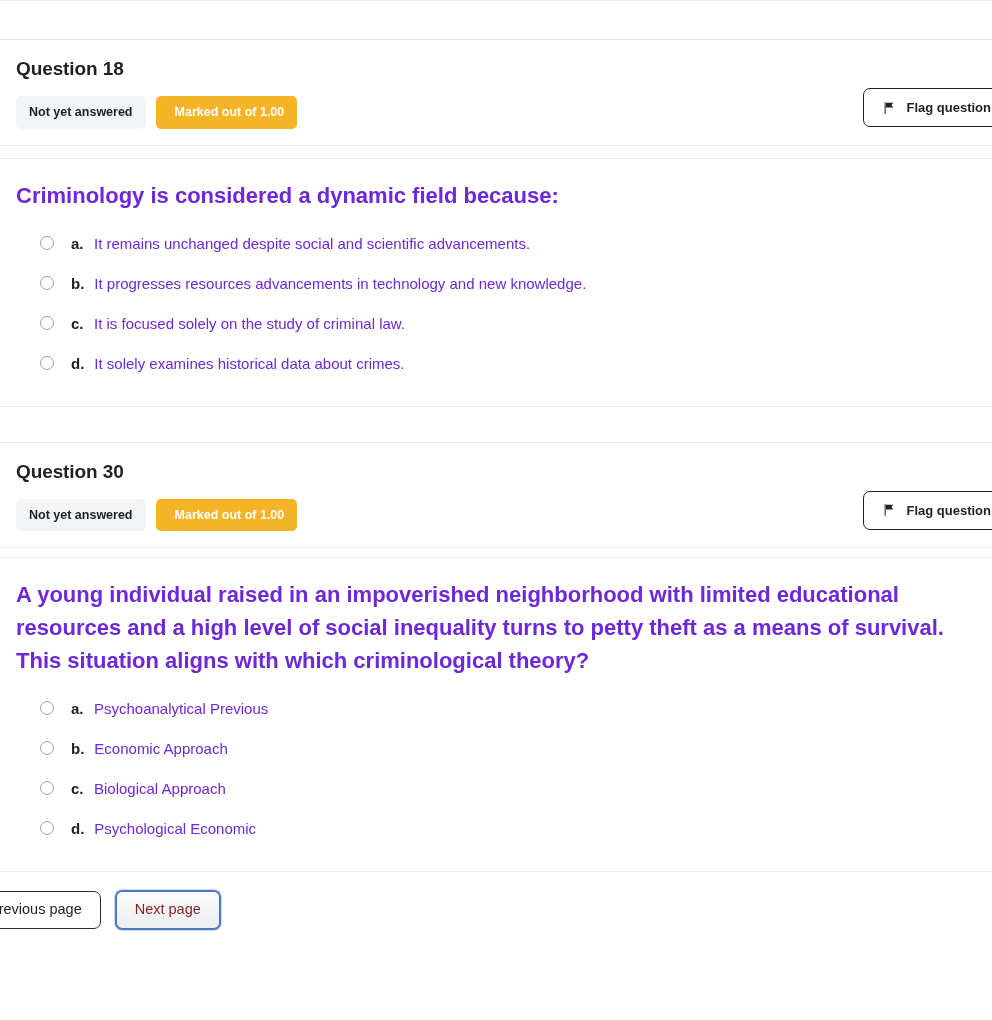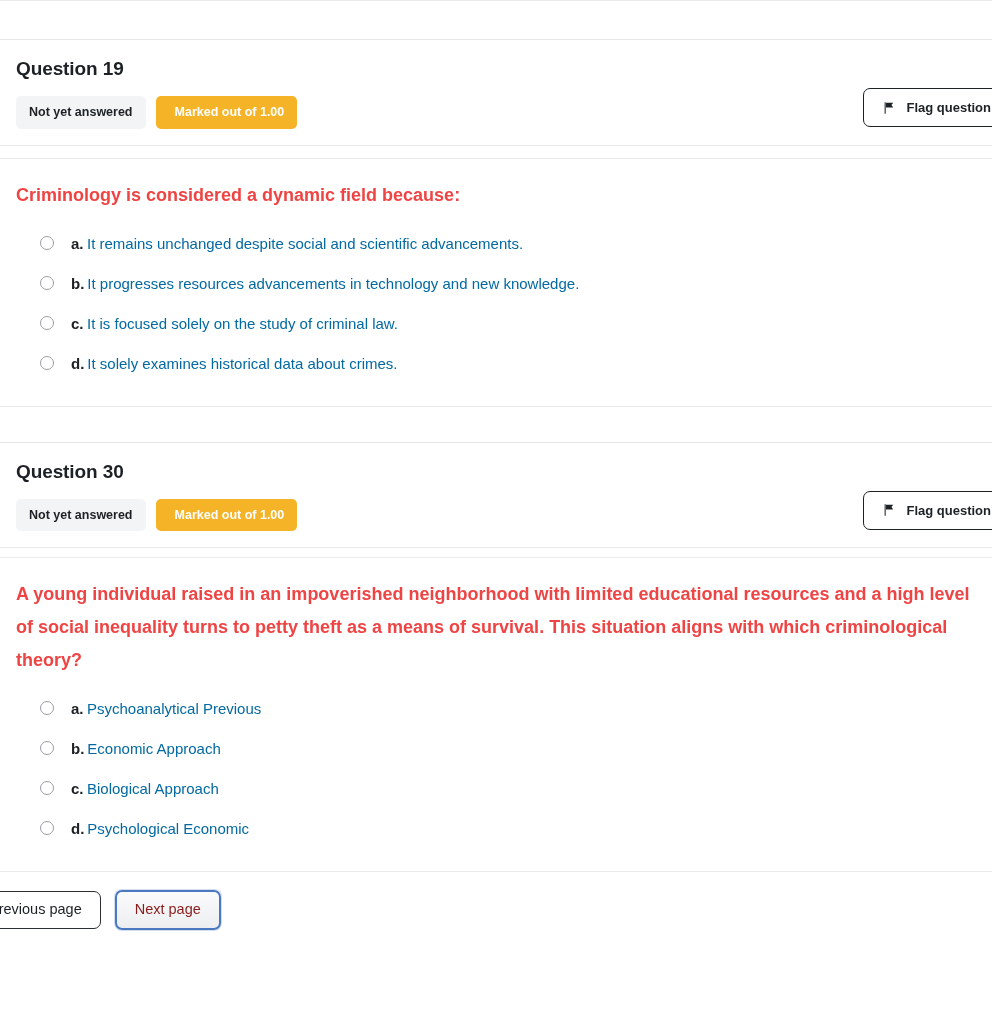--- a/index.html
+++ b/index.html
@@ -95,24 +95,24 @@
     font-family: "Liberation Sans", sans-serif;
   }
   .flag-icon { display: block; width: 14px; height: 14px; }
 
   
   .q-body {
     padding: 20px 16px 22px 16px;
     background: #fff;
   }
   .q-text {
-    font-size: 18px;
+    font-size: 22px;
     font-weight: bold;
     line-height: 33px;
-    color: #ef4444;
+    color: #6d28d9;
     margin: 0 0 12px 0;
     max-width: 965px;
   }
   .answers { margin: 0; padding: 0; list-style: none; }
   .answer-row {
     display: flex;
     align-items: flex-start;
     padding: 10px 0 11px 0;
     cursor: pointer;
   }
@@ -129,22 +129,22 @@
     flex: 0 0 auto;
     font-size: 15px;
     font-weight: bold;
     color: #1d2125;
     margin-left: 17px;
     min-width: 13px;
     line-height: 19px;
   }
   .ans-text {
     font-size: 15px;
-    color: #0369a1;
-    margin-left: 3px;
+    color: #6d28d9;
+    margin-left: 10px;
     line-height: 19px;
   }
 
   
   .nav-bar {
     padding: 18px 16px 20px 16px;
     display: flex;
     align-items: center;
     gap: 14px;
     background: #fff;
@@ -174,21 +174,21 @@
 </head>
 <body>
 
 <div class="page">
 
   <div class="rule"></div>
   <div class="top-strip"></div>
   <div class="rule rule-strong"></div>
 
   <div class="q-header">
-    <div class="q-title">Question 19</div>
+    <div class="q-title">Question 18</div>
     <div class="q-badges">
       <span class="badge badge-state">Not yet answered</span>
       <span class="badge badge-marks">Marked out of 1.00</span>
     </div>
     <button class="flag-btn">
       <span>
         <svg class="flag-icon" viewBox="0 0 16 16" aria-hidden="true">
           <path d="M3 1.5h1.2v13H3z" fill="#1d2125"></path>
           <path d="M4.6 2h8.2l-2 2.7 2 2.8H4.6z" fill="#1d2125"></path>
         </svg>

